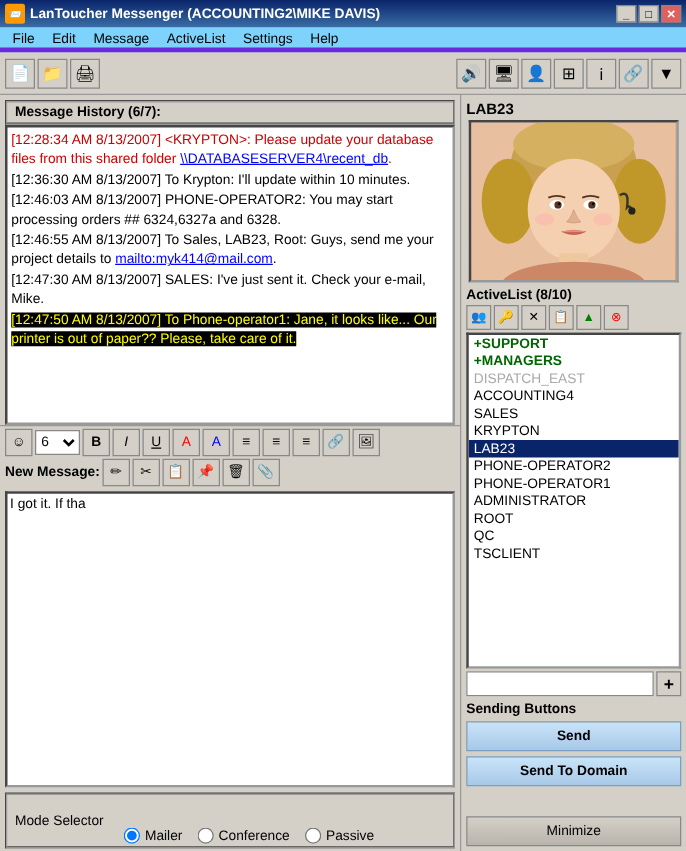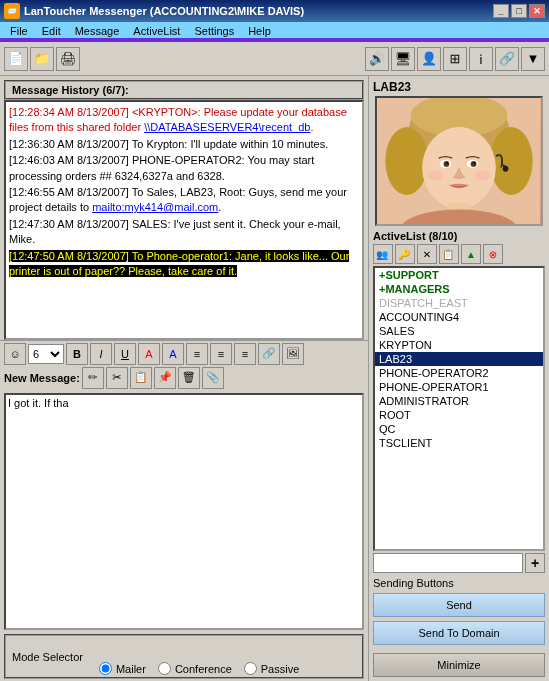--- a/index.html
+++ b/index.html
@@ -340,46 +340,46 @@
       font-weight: bold;
     }
 
     
     .sending-section {
       display: flex;
       flex-direction: column;
       gap: 4px;
     }
     .sending-label {
-      font-weight: normal;
+      font-weight: bold;
       font-size: 11px;
     }
     .send-btn {
       background: linear-gradient(to bottom, #c8e4f8, #a8c8e8);
       border: 1px solid #7a9fc0;
       height: 24px;
       cursor: pointer;
       font-size: 11px;
-      font-weight: normal;
+      font-weight: bold;
       width: 100%;
       display: flex;
       align-items: center;
       justify-content: center;
     }
     .minimize-btn {
       background: linear-gradient(to bottom, #d4d0c8, #b8b4ac);
       border: 1px solid #888;
       height: 24px;
       cursor: pointer;
       font-size: 11px;
       width: 100%;
       display: flex;
       align-items: center;
       justify-content: center;
-      margin-top: 4px;
+      margin-top: 20px;
     }
 
     
     ::-webkit-scrollbar { width: 14px; }
     ::-webkit-scrollbar-track { background: #d4d0c8; }
     ::-webkit-scrollbar-thumb { background: #a8a4a0; border: 1px solid #888; }
   </style>
 </head>
 <body>
 

